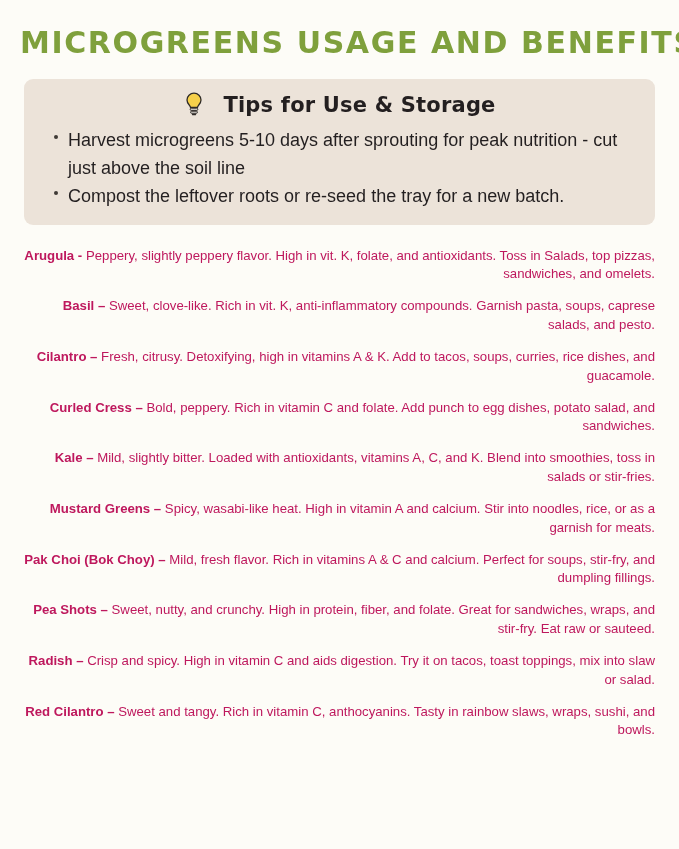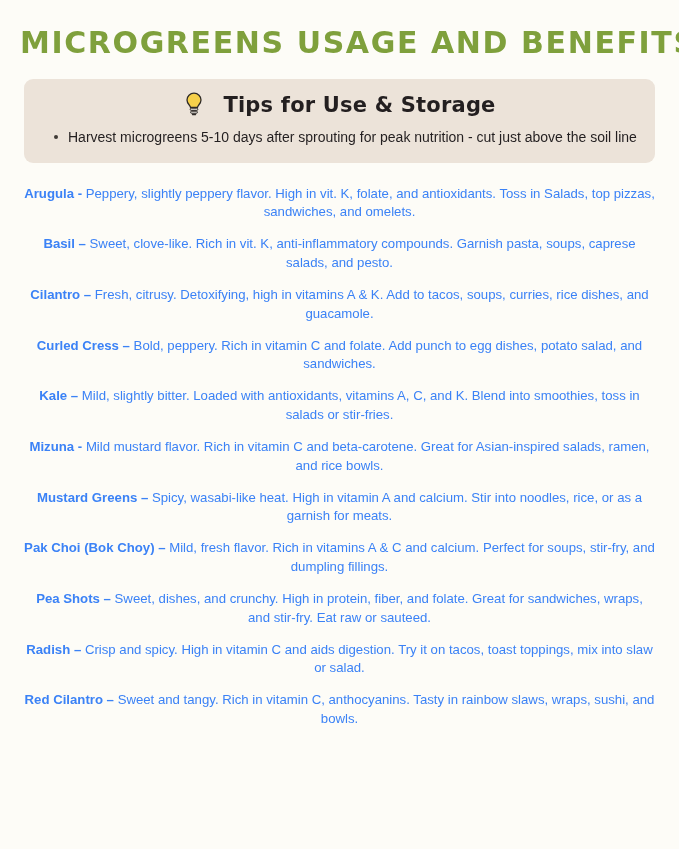--- a/index.html
+++ b/index.html
@@ -60,21 +60,21 @@
     color: #231f20;
     letter-spacing: 0.2px;
   }
   ul.tips-list {
     margin: 0;
     padding: 0 0 0 26px;
     list-style: none;
   }
   ul.tips-list li {
     position: relative;
-    font-size: 14px;
+    font-size: 18px;
     line-height: 1.55;
     color: #231f20;
     padding-left: 2px;
   }
   ul.tips-list li:before {
     content: "";
     position: absolute;
     left: -12px;
     top: 8px;
     width: 4px;
@@ -82,22 +82,22 @@
     border-radius: 50%;
     background: #3f3a36;
   }
   .entries {
     padding: 0 4px;
   }
   .entry {
     font-size: 13.2px;
     line-height: 1.42;
     margin-bottom: 1.5px;
-    color: #3b82f6;
-    text-align: center;
+    color: #be185d;
+    text-align: right;
   }
   .entry .name {
     font-weight: bold;
   }
   .entry .desc {
     font-weight: normal;
   }
 </style>
 </head>
 <body>
@@ -113,31 +113,31 @@
           <path d="M11 2.2c-4 0-7 3-7 6.7 0 2.6 1.4 4.1 2.4 5.3.6.8 1 1.3 1.1 2.1h7c.1-.8.5-1.3 1.1-2.1 1-1.2 2.4-2.7 2.4-5.3 0-3.7-3-6.7-7-6.7z" fill="#f6d04a" stroke="#2f2b28" stroke-width="1.3" stroke-linejoin="round"></path>
           <rect x="7.2" y="17.2" width="7.6" height="2.2" rx="1" fill="#d9d6d0" stroke="#2f2b28" stroke-width="1"></rect>
           <rect x="7.6" y="20.2" width="6.8" height="2.1" rx="1" fill="#d9d6d0" stroke="#2f2b28" stroke-width="1"></rect>
           <path d="M9.4 23.6h3.2" stroke="#2f2b28" stroke-width="1.2" stroke-linecap="round"></path>
         </svg>
       </span>
       <span class="tips-title">Tips for Use &amp; Storage</span>
     </div>
     <ul class="tips-list">
       <li>Harvest microgreens 5-10 days after sprouting for peak nutrition - cut just above the soil line</li>
+      <li>Compost the leftover roots or re-seed the tray for a new batch.</li>
     </ul>
   </div>
 
   <div class="entries">
     <p class="entry"><span class="name">Arugula -</span><span class="desc"> Peppery, slightly peppery flavor. High in vit. K, folate, and antioxidants. Toss in Salads, top pizzas, sandwiches, and omelets.</span></p>
     <p class="entry"><span class="name">Basil –</span><span class="desc"> Sweet, clove-like. Rich in vit. K, anti-inflammatory compounds. Garnish pasta, soups, caprese salads, and pesto.</span></p>
     <p class="entry"><span class="name">Cilantro –</span><span class="desc"> Fresh, citrusy. Detoxifying, high in vitamins A &amp; K. Add to tacos, soups, curries, rice dishes, and guacamole.</span></p>
     <p class="entry"><span class="name">Curled Cress –</span><span class="desc"> Bold, peppery. Rich in vitamin C and folate. Add punch to egg dishes, potato salad, and sandwiches.</span></p>
     <p class="entry"><span class="name">Kale –</span><span class="desc"> Mild, slightly bitter. Loaded with antioxidants, vitamins A, C, and K. Blend into smoothies, toss in salads or stir-fries.</span></p>
-    <p class="entry"><span class="name">Mizuna -</span><span class="desc"> Mild mustard flavor. Rich in vitamin C and beta-carotene. Great for Asian-inspired salads, ramen, and rice bowls.</span></p>
     <p class="entry"><span class="name">Mustard Greens –</span><span class="desc"> Spicy, wasabi-like heat. High in vitamin A and calcium. Stir into noodles, rice, or as a garnish for meats.</span></p>
     <p class="entry"><span class="name">Pak Choi (Bok Choy) –</span><span class="desc"> Mild, fresh flavor. Rich in vitamins A &amp; C and calcium. Perfect for soups, stir-fry, and dumpling fillings.</span></p>
-    <p class="entry"><span class="name">Pea Shots –</span><span class="desc"> Sweet, dishes, and crunchy. High in protein, fiber, and folate. Great for sandwiches, wraps, and stir-fry. Eat raw or sauteed.</span></p>
+    <p class="entry"><span class="name">Pea Shots –</span><span class="desc"> Sweet, nutty, and crunchy. High in protein, fiber, and folate. Great for sandwiches, wraps, and stir-fry. Eat raw or sauteed.</span></p>
     <p class="entry"><span class="name">Radish –</span><span class="desc"> Crisp and spicy. High in vitamin C and aids digestion. Try it on tacos, toast toppings, mix into slaw or salad.</span></p>
     <p class="entry"><span class="name">Red Cilantro –</span><span class="desc"> Sweet and tangy. Rich in vitamin C, anthocyanins. Tasty in rainbow slaws, wraps, sushi, and bowls.</span></p>
 
   </div>
 
 </div>
 
 </body></html>

